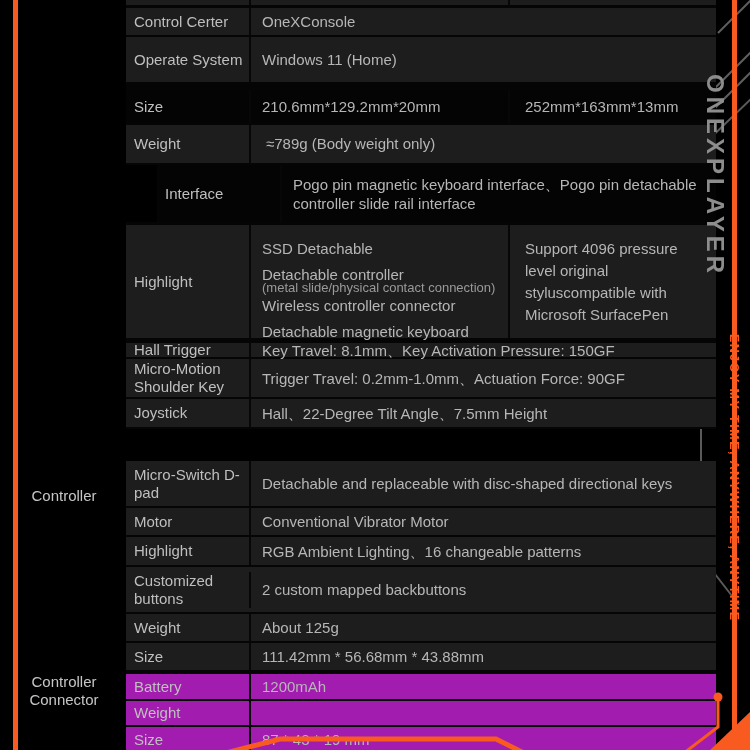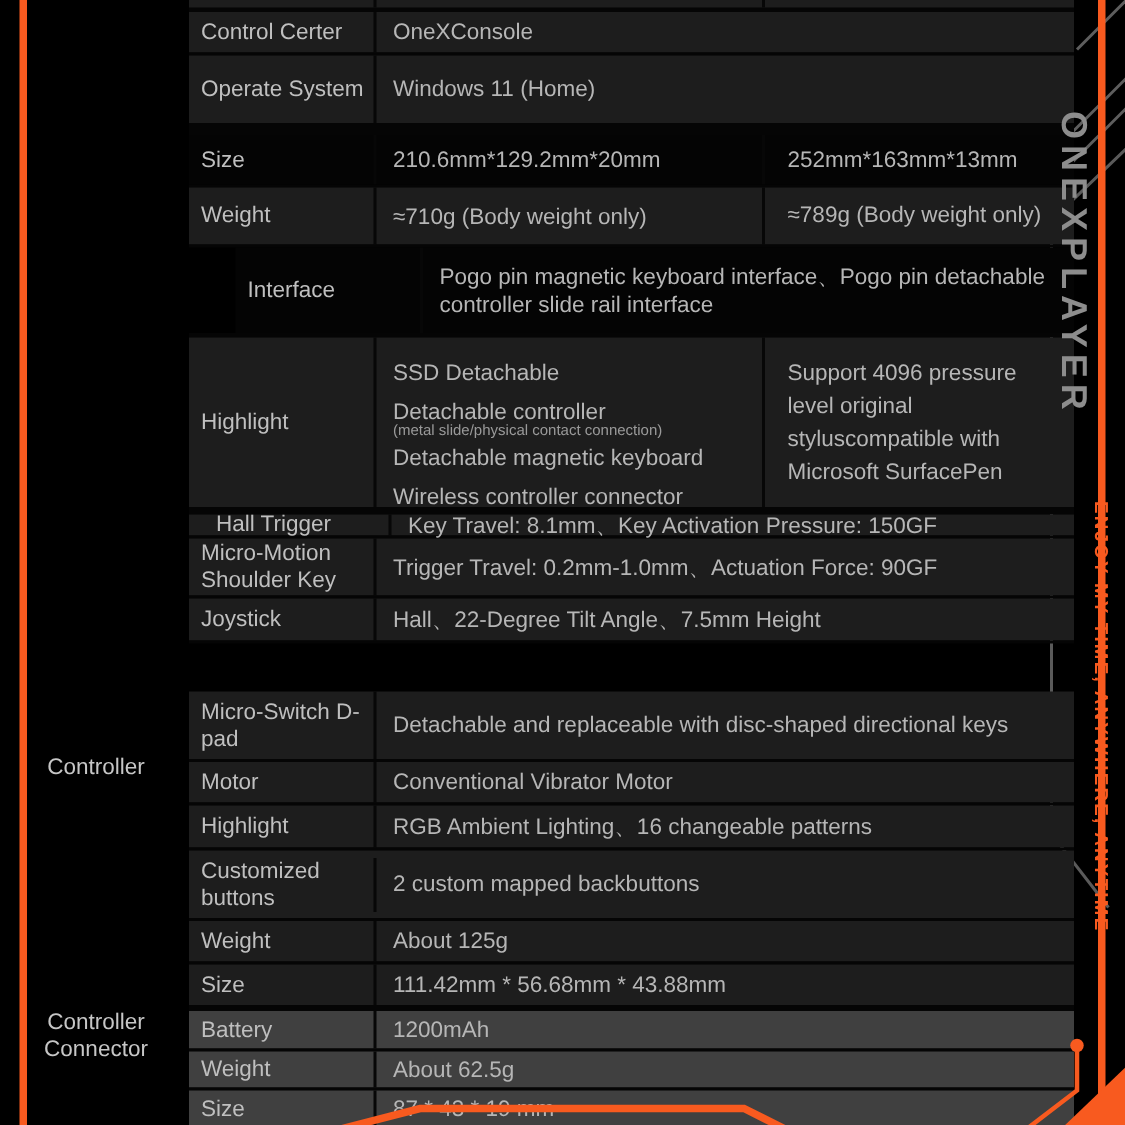--- a/index.html
+++ b/index.html
@@ -23,55 +23,55 @@
   }
   .slogan-vert{
     position:absolute;left:727px;top:334px;height:430px;z-index:3;
     writing-mode:vertical-rl;color:#f85a1f;font-size:12.5px;font-weight:bold;
     letter-spacing:1.5px;white-space:nowrap;
   }
   
   .spec{position:absolute;left:126px;top:0;width:590px;z-index:1;}
   .row{display:flex;background:#1d1d1d;color:#b6b6b6;font-size:15px;}
   .row.dark{background:#040404;}
-  .row.lite{background:#404040;}
+  .row.lite{background:#a21caf;}
   .sep{height:2px;background:#050505;}
   .gap{background:#050505;}
   .lbl{
     width:115px;padding-left:8px;flex:none;display:flex;align-items:center;
     color:#bfbfbf;border-right:2px solid #070707;line-height:18px;
   }
   .val{flex:1;display:flex;align-items:center;padding-left:11px;padding-right:8px;line-height:19px;}
   .valA{width:242px;flex:none;display:flex;align-items:center;padding-left:11px;padding-right:4px;
         border-right:2px solid #070707;line-height:19px;}
   .valB{flex:1;display:flex;align-items:center;padding-left:15px;padding-right:6px;line-height:22px;}
   .stack{display:block;padding-top:11px;}
   .stack .ln{line-height:26px;}
-  .stack .note{font-size:10px;color:#9a9a9a;line-height:10px;margin-top:-5px;}
+  .stack .note{font-size:13px;color:#9a9a9a;line-height:10px;margin-top:-5px;}
   
   .deco{position:absolute;left:0;top:0;pointer-events:none;}
   .deco-gray{z-index:1;}
   .deco-orange{z-index:4;}
 </style>
 </head>
 <body>
 
 <div class="page">
 
   <svg class="deco deco-gray" width="750" height="750" viewBox="0 0 750 750">
     <line x1="718" y1="33" x2="754" y2="-3" stroke="#5e5e5e" stroke-width="2"></line>
     <line x1="700" y1="103" x2="752" y2="51" stroke="#5e5e5e" stroke-width="2"></line>
     <line x1="714" y1="109" x2="754" y2="69" stroke="#5e5e5e" stroke-width="2"></line>
     <path d="M753 97 L701 147 L701 556 L739 605" fill="none" stroke="#5a5a5a" stroke-width="2"></path>
   </svg>
 
   <div class="rail rail-left"></div>
   <div class="rail rail-right"></div>
 
-  <div class="rail-label" style="top:503px;">Controller</div>
+  <div class="rail-label" style="top:487px;">Controller</div>
   <div class="rail-label" style="top:673px;">Controller Connector</div>
 
   <div class="brand-vert">ONEXPLAYER</div>
   <div class="slogan-vert">ENJOY MY TIME, ANYWHERE, ANYTIME</div>
 
   <div class="spec">
 
     <div class="row" style="height:5px;border-bottom:3px solid #050505;">
       <div class="lbl"></div>
         <div class="valA"></div>
@@ -90,44 +90,43 @@
     <div class="gap" style="height:8px;"></div>
 
     <div class="row dark" style="height:33px;">
       <div class="lbl">Size</div>
       <div class="valA">210.6mm*129.2mm*20mm</div>
       <div class="valB">252mm*163mm*13mm</div>
     </div>
     <div class="sep"></div>
     <div class="row" style="height:38px;">
       <div class="lbl">Weight</div>
-      <div class="valA">≈710g (Body weight only)</div>
       <div class="valB">≈789g (Body weight only)</div>
     </div>
     <div class="sep"></div>
     <div class="row dark" style="height:57px;margin-left:31px;">
       <div class="lbl">Interface</div>
       <div class="val">Pogo pin magnetic keyboard interface、Pogo pin detachable controller slide rail interface</div>
     </div>
     <div class="gap" style="height:3px;"></div>
 
     <div class="row" style="height:113px;">
       <div class="lbl">Highlight</div>
       <div class="valA stack">
         <div class="ln">SSD Detachable</div>
         <div class="ln">Detachable controller</div>
         <div class="note">(metal slide/physical contact connection)</div>
+        <div class="ln">Wireless controller connector</div>
         <div class="ln">Detachable magnetic keyboard</div>
-        <div class="ln">Wireless controller connector</div>
       </div>
       <div class="valB">Support 4096 pressure level original styluscompatible with Microsoft SurfacePen</div>
     </div>
     <div class="gap" style="height:5px;"></div>
 
-    <div class="row" style="height:14px;padding-left:10px;">
+    <div class="row" style="height:14px;">
       <div class="lbl">Hall Trigger</div>
       <div class="val">Key Travel: 8.1mm、Key Activation Pressure: 150GF</div>
     </div>
     <div class="sep"></div>
     <div class="row" style="height:38px;">
       <div class="lbl">Micro-Motion Shoulder Key</div>
       <div class="val">Trigger Travel: 0.2mm-1.0mm、Actuation Force: 90GF</div>
     </div>
     <div class="sep"></div>
     <div class="row" style="height:28px;">
@@ -166,21 +165,20 @@
     </div>
     <div class="gap" style="height:4px;"></div>
 
     <div class="row lite" style="height:25px;">
       <div class="lbl">Battery</div>
       <div class="val">1200mAh</div>
     </div>
     <div class="sep"></div>
     <div class="row lite" style="height:24px;">
       <div class="lbl">Weight</div>
-      <div class="val">About 62.5g</div>
     </div>
     <div class="sep"></div>
     <div class="row lite" style="height:25px;">
       <div class="lbl">Size</div>
       <div class="val">87 * 43 * 19 mm</div>
     </div>
   </div>
 
   <svg class="deco deco-orange" width="750" height="750" viewBox="0 0 750 750">
     <polyline points="222,754 280,739 496,739 526,754" fill="none" stroke="#f85a1f" stroke-width="5"></polyline>

